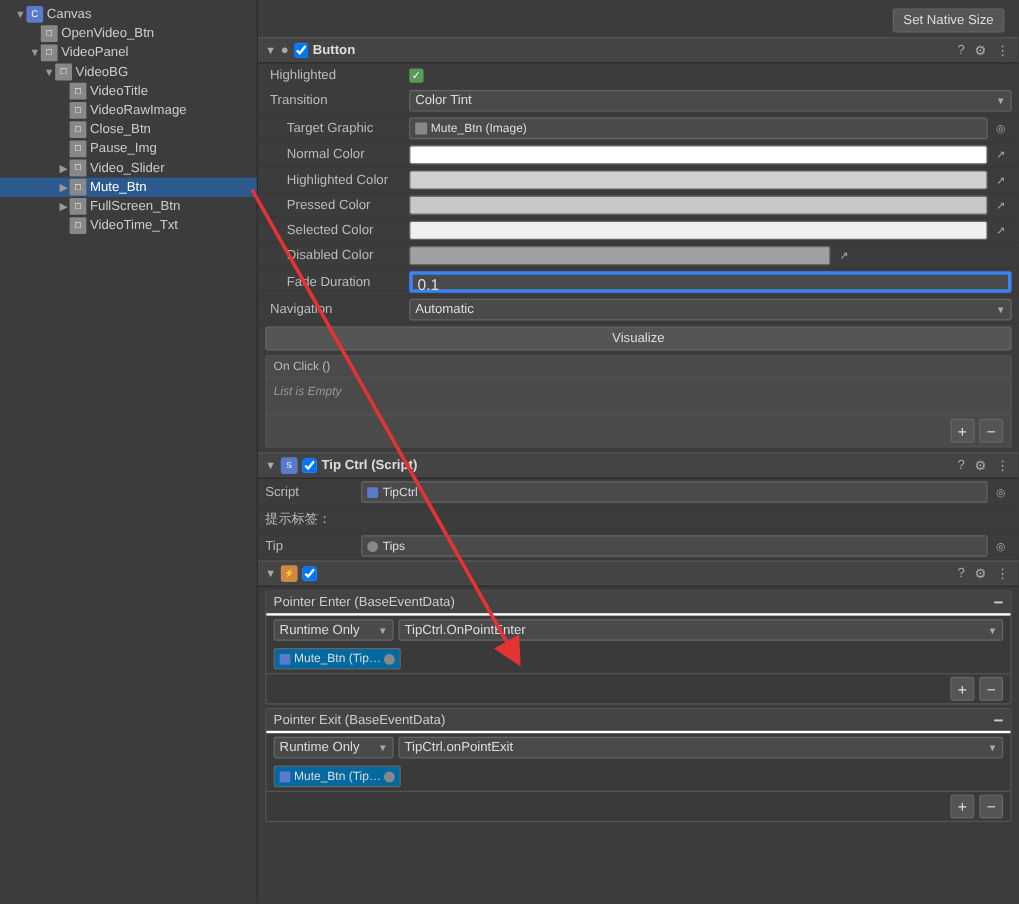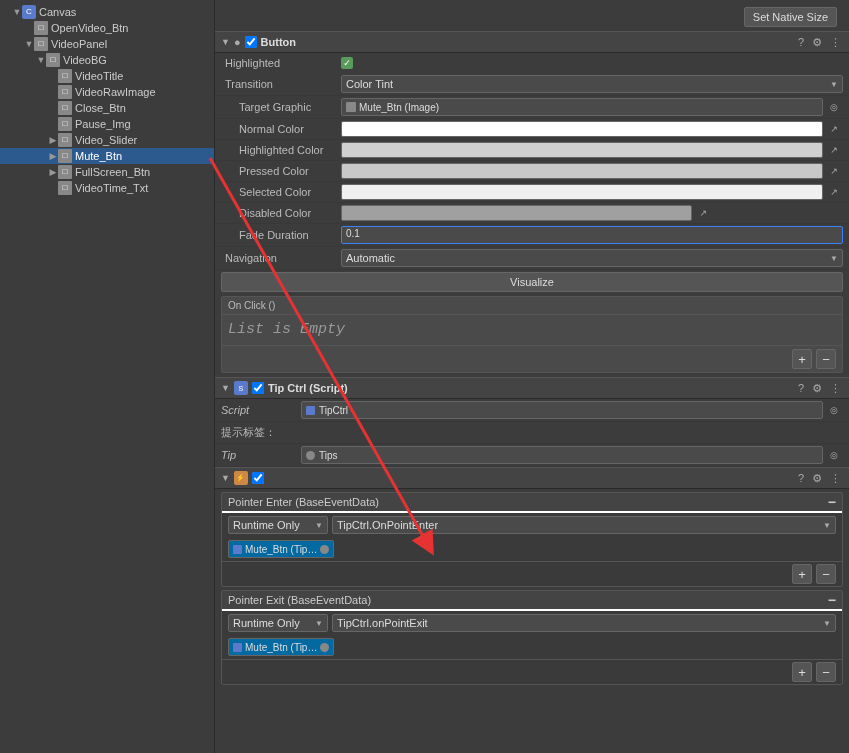--- a/index.html
+++ b/index.html
@@ -225,48 +225,47 @@
     }
     .slider-value {
       color: #ddd;
       width: 20px;
       text-align: right;
     }
 
     .text-input {
       flex: 1;
       background: #4a4a4a;
-      border: 1px solid #3b82f6;
+      border: 3px solid #3b82f6;
       border-radius: 2px;
       padding: 1px 4px;
       height: 18px;
       color: #ddd;
-      font-size: 10px;
+      font-size: 13px;
     }
 
     
     .btn-section {
       background: #4a4a4a;
       border: 1px solid #555;
       margin: 4px 6px;
       border-radius: 2px;
     }
     .btn-section-header {
       padding: 3px 6px;
       font-size: 10px;
       color: #bbb;
       border-bottom: 1px solid #555;
     }
     .btn-section-body {
       padding: 6px;
       min-height: 30px;
       color: #999;
       font-style: italic;
-      font-size: 15px;
-      font-family: Liberation Mono, monospace;
+      font-size: 10px;
     }
     .btn-section-footer {
       display: flex;
       justify-content: flex-end;
       padding: 3px 6px;
       gap: 4px;
       border-top: 1px solid #555;
     }
     .icon-btn {
       width: 20px;
@@ -405,21 +404,21 @@
     }
 
     
     .script-prop {
       display: flex;
       align-items: center;
       padding: 2px 6px;
       min-height: 20px;
       border-bottom: 1px solid #383838;
     }
-    .script-label { width: 80px; color: #bbb; flex-shrink: 0; font-style: italic; }
+    .script-label { width: 80px; color: #bbb; flex-shrink: 0; }
     .script-box {
       flex: 1;
       background: #4a4a4a;
       border: 1px solid #666;
       border-radius: 2px;
       padding: 1px 4px;
       height: 18px;
       display: flex;
       align-items: center;
       gap: 4px;

